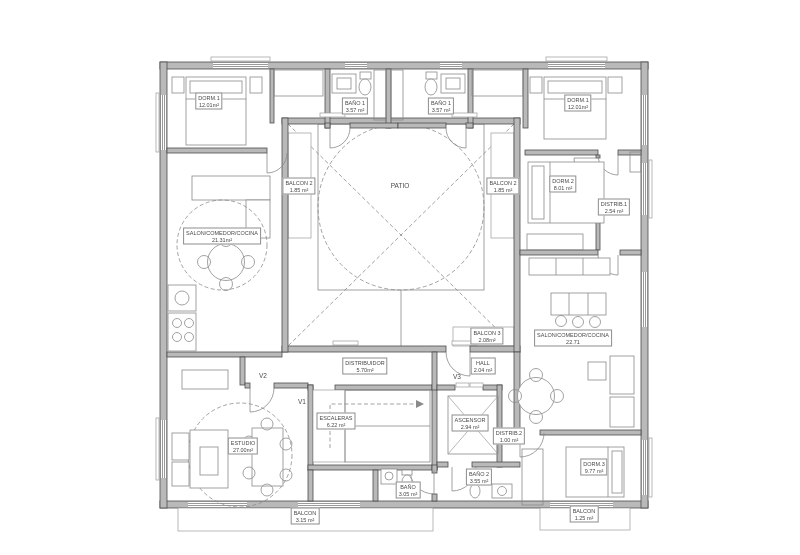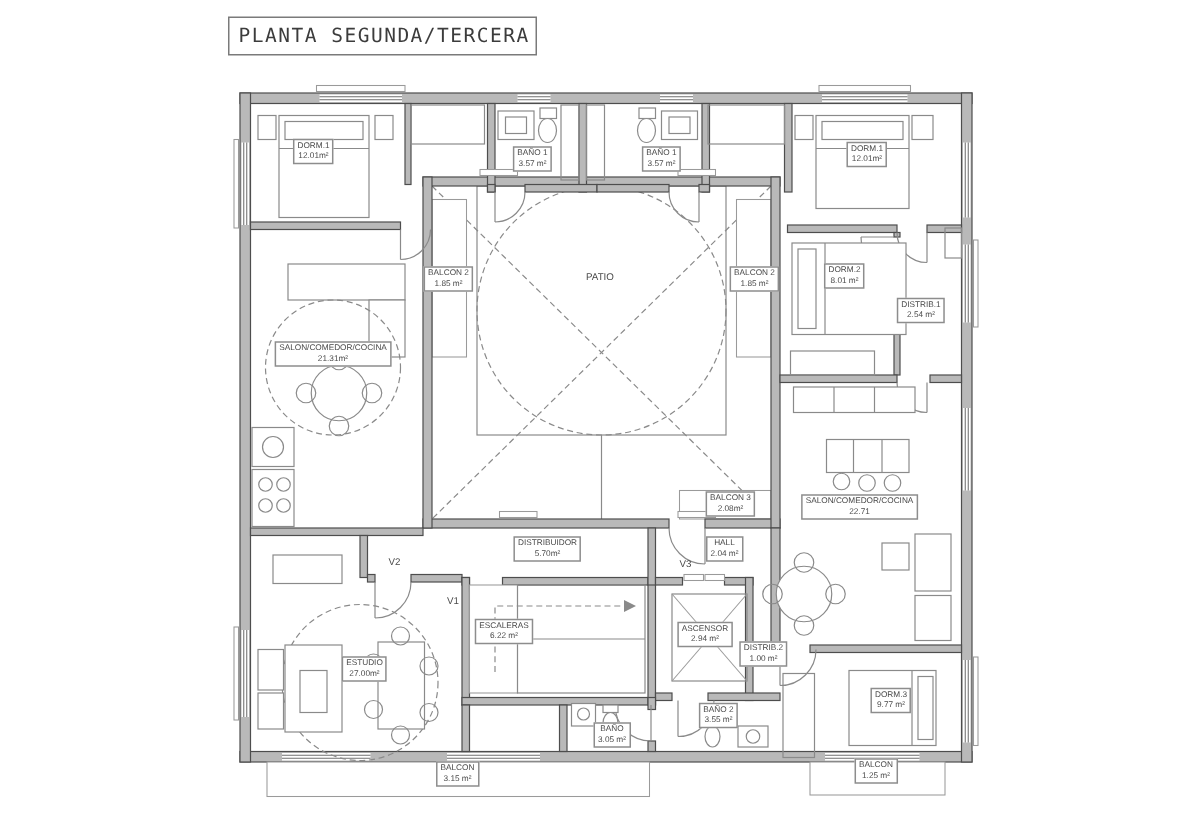--- a/index.html
+++ b/index.html
@@ -22,23 +22,20 @@
   #title-box{position:absolute;left:152px;top:11px;width:206px;height:26px;
        border:1px solid #7a7a7a;background:#fff;display:flex;align-items:center;
        padding-left:6px;box-sizing:border-box;z-index:6;
        font-family:"DejaVu Sans Mono",monospace;font-size:13px;letter-spacing:1px;color:#3c3c3c;}
 </style>
 </head>
 <body>
 
 <div id="canvas">
 
-  <div id="title-box">
-    <span>PLANTA SEGUNDA/TERCERA</span>
-  </div>
 
   <svg id="plan-svg" width="800" height="555" viewBox="0 0 800 555">
     <defs>
       <pattern id="vl" width="3.5" height="4" patternUnits="userSpaceOnUse">
         <path d="M1.75,0 V4" stroke="#8a8a8a" stroke-width="0.7"></path>
       </pattern>
       <pattern id="hl" width="4" height="3.5" patternUnits="userSpaceOnUse">
         <path d="M0,1.75 H4" stroke="#8a8a8a" stroke-width="0.7"></path>
       </pattern>
       <pattern id="tread" width="8" height="8" patternUnits="userSpaceOnUse">

